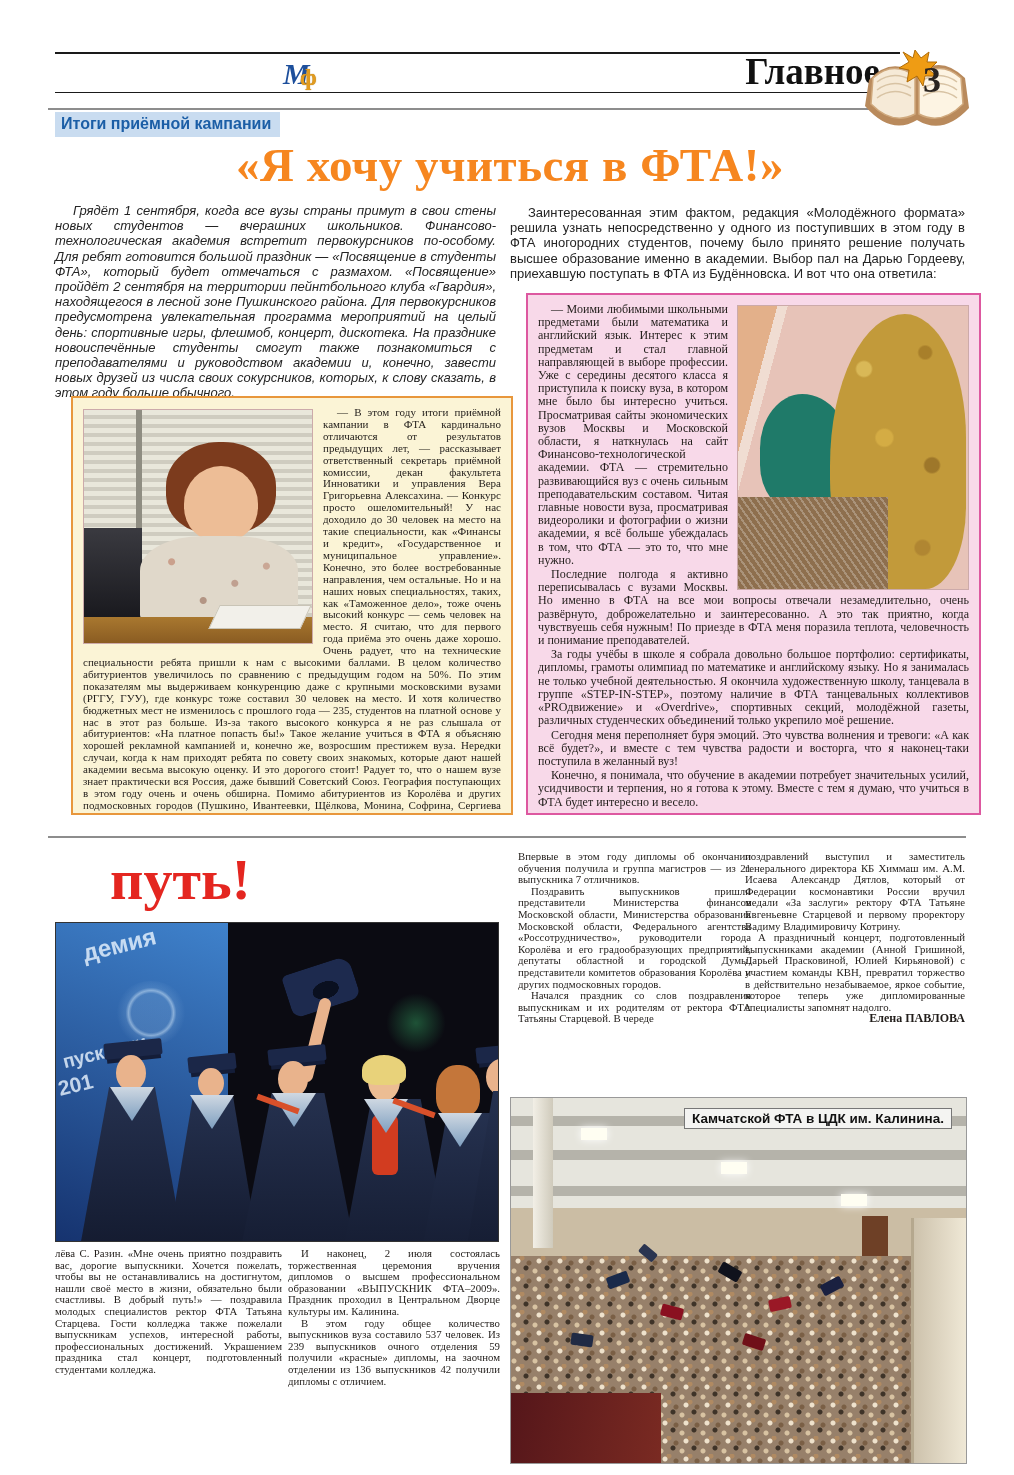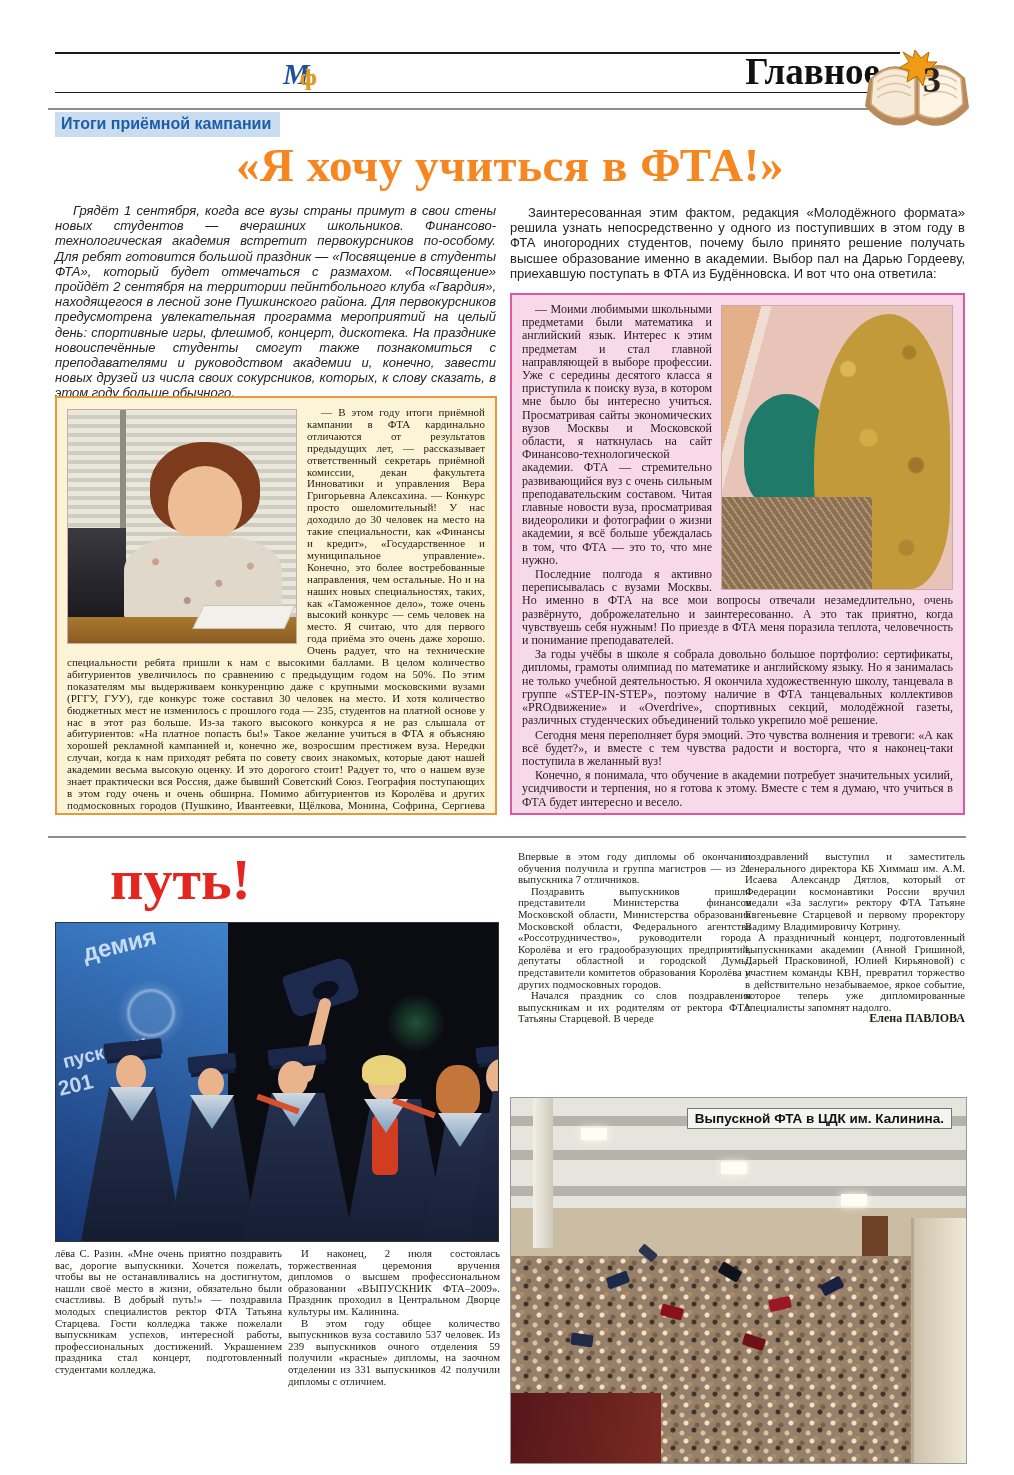--- a/index.html
+++ b/index.html
@@ -26,21 +26,21 @@
     position:absolute;left:55px;top:138px;width:910px;text-align:center;
     color:#f6861f;font-size:47px;font-weight:bold;letter-spacing:.5px;
   }
   
   .intro{
     position:absolute;font-family:"Liberation Sans",sans-serif;font-size:13px;line-height:15.2px;
     text-align:justify;color:#242424;
   }
   .intro p{margin:0;text-indent:18px;}
   
-  .box{position:absolute;overflow:hidden;text-align:justify;}
+  .box{position:absolute;overflow:hidden;text-align:justify;margin-left:16px;}
   .box p{margin:0;text-indent:14px;}
   .yellow-box{
     left:55px;top:396px;width:442px;height:419px;background:#fbf4d6;border:2px solid #e8973c;
     padding:9px 10px;box-sizing:border-box;font-size:11px;line-height:11.9px;color:#211d1a;
   }
   .pink-box{
     left:510px;top:293px;width:455px;height:522px;background:#f8d9e9;border:2px solid #dd58a0;
     padding:8px 10px;box-sizing:border-box;font-size:12px;line-height:13.2px;color:#211d1a;
   }
   .pink-box p{margin:0 0 1px 0;text-indent:13px;}
@@ -238,21 +238,21 @@
       <div class="g-head" style="left:14px;top:14px;"></div>
       <div class="g-gown" style="left:-8px;top:46px;height:172px;"></div>
     </div>
   </div>
 
   <div class="bcol" style="left:55px;top:1248px;width:227px;">
     <p class="noindent">лёва С. Разин. «Мне очень приятно поздравить вас, дорогие выпускники. Хочется пожелать, чтобы вы не останавливались на достигнутом, нашли своё место в жизни, обязательно были счастливы. В добрый путь!» — поздравила молодых специалистов ректор ФТА Татьяна Старцева. Гости колледжа также пожелали выпускникам успехов, интересной работы, профессиональных достижений. Украшением праздника стал концерт, подготовленный студентами колледжа.</p>
   </div>
   <div class="bcol" style="left:288px;top:1248px;width:212px;">
     <p>И наконец, 2 июля состоялась торжественная церемония вручения дипломов о высшем профессиональном образовании «ВЫПУСКНИК ФТА–2009». Праздник проходил в Центральном Дворце культуры им. Калинина.</p>
-    <p>В этом году общее количество выпускников вуза составило 537 человек. Из 239 выпускников очного отделения 59 получили «красные» дипломы, на заочном отделении из 331 выпускников 42 получили дипломы с отличием.</p>
+    <p>В этом году общее количество выпускников вуза составило 537 человек. Из 239 выпускников очного отделения 59 получили «красные» дипломы, на заочном отделении из 136 выпускников 42 получили дипломы с отличием.</p>
   </div>
   <div class="bcol" style="left:518px;top:851px;width:233px;">
     <p class="noindent">Впервые в этом году дипломы об окончании обучения получила и группа магистров — из 21 выпускника 7 отличников.</p>
     <p>Поздравить выпускников пришли представители Министерства финансов Московской области, Министерства образования Московской области, Федерального агентства «Россотрудничество», руководители города Королёва и его градообразующих предприятий, депутаты областной и городской Думы, представители комитетов образования Королёва и других подмосковных городов.</p>
     <p>Начался праздник со слов поздравления выпускникам и их родителям от ректора ФТА Татьяны Старцевой. В череде</p>
   </div>
   <div class="bcol" style="left:745px;top:851px;width:220px;">
     <p class="noindent">поздравлений выступил и заместитель генерального директора КБ Химмаш им. А.М. Исаева Александр Дятлов, который от Федерации космонавтики России вручил медали «За заслуги» ректору ФТА Татьяне Евгеньевне Старцевой и первому проректору Вадиму Владимировичу Котрину.</p>
     <p>А праздничный концерт, подготовленный выпускниками академии (Анной Гришиной, Дарьей Прасковиной, Юлией Кирьяновой) с участием команды КВН, превратил торжество в действительно незабываемое, яркое событие, которое теперь уже дипломированные специалисты запомнят надолго.</p>
     <p class="author">Елена ПАВЛОВА</p>
@@ -271,16 +271,16 @@
     <div class="hl-balcony"></div>
     <div class="hl-seats"></div>
     <div class="hl-cap" style="left:96px;top:176px;background:#1a2a4a;transform:rotate(-20deg);"></div>
     <div class="hl-cap" style="left:150px;top:208px;background:#8a1020;transform:rotate(15deg);"></div>
     <div class="hl-cap" style="left:208px;top:168px;background:#10121c;transform:rotate(30deg);"></div>
     <div class="hl-cap" style="left:258px;top:200px;background:#9a1826;transform:rotate(-12deg);"></div>
     <div class="hl-cap" style="left:60px;top:236px;background:#202a44;transform:rotate(8deg);"></div>
     <div class="hl-cap" style="left:310px;top:182px;background:#1a2040;transform:rotate(-28deg);"></div>
     <div class="hl-cap" style="left:128px;top:150px;background:#2a3450;transform:rotate(40deg);width:18px;height:10px;"></div>
     <div class="hl-cap" style="left:232px;top:238px;background:#701018;transform:rotate(18deg);"></div>
-    <div class="hl-caption">Выпускной ФТА в ЦДК им. Калинина.</div>
+    <div class="hl-caption">Камчатской ФТА в ЦДК им. Калинина.</div>
   </div>
 
 </div>
 
 </body></html>

